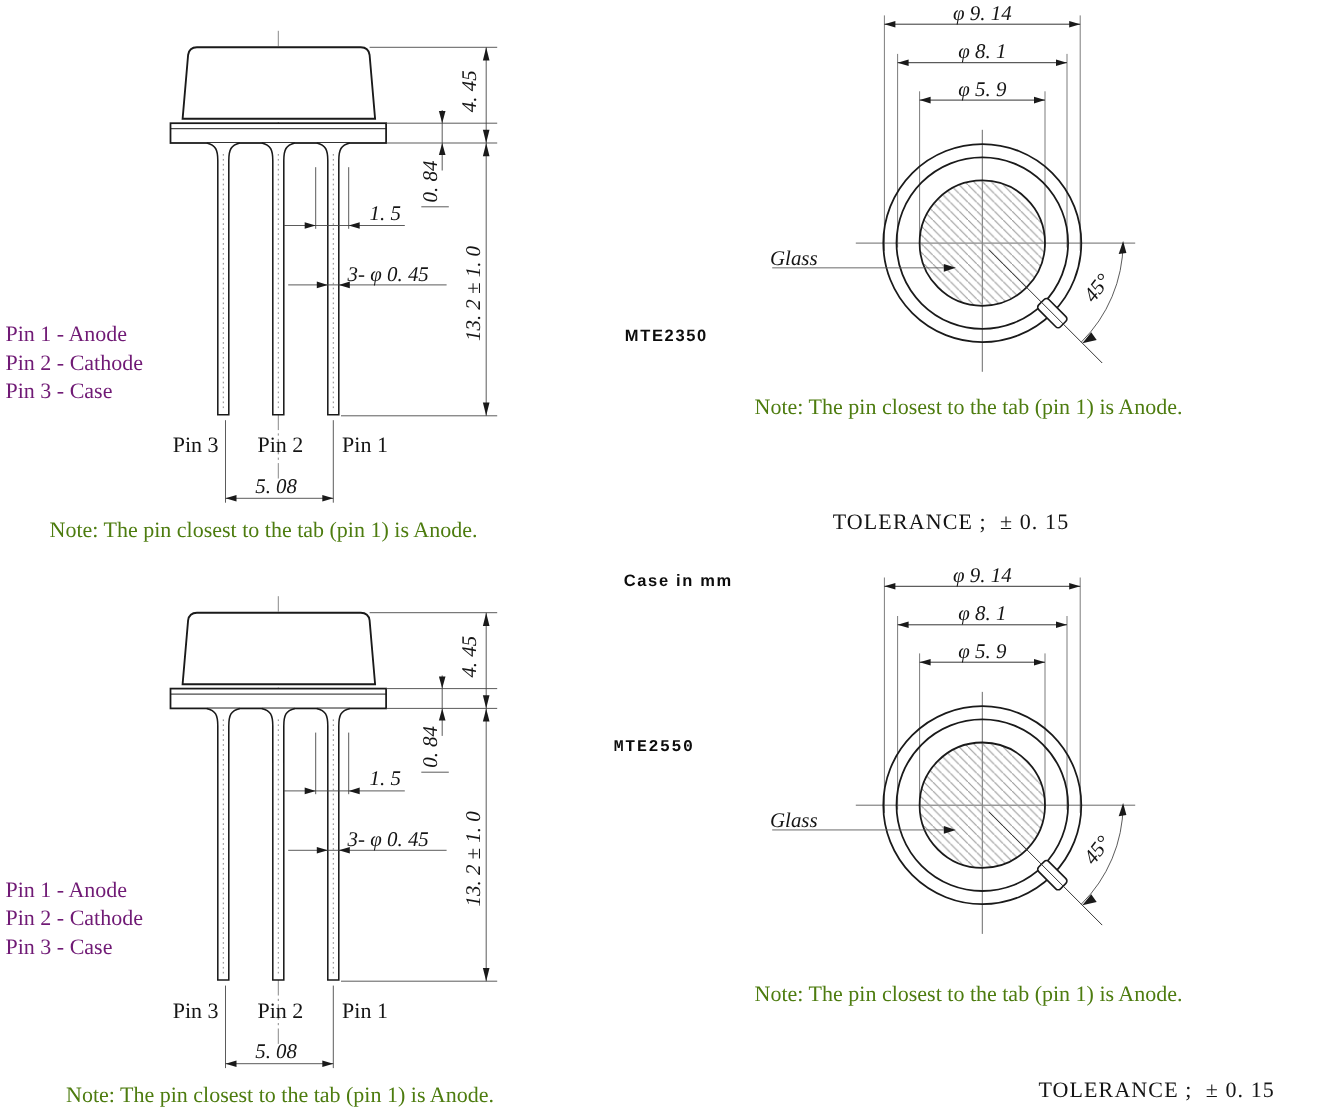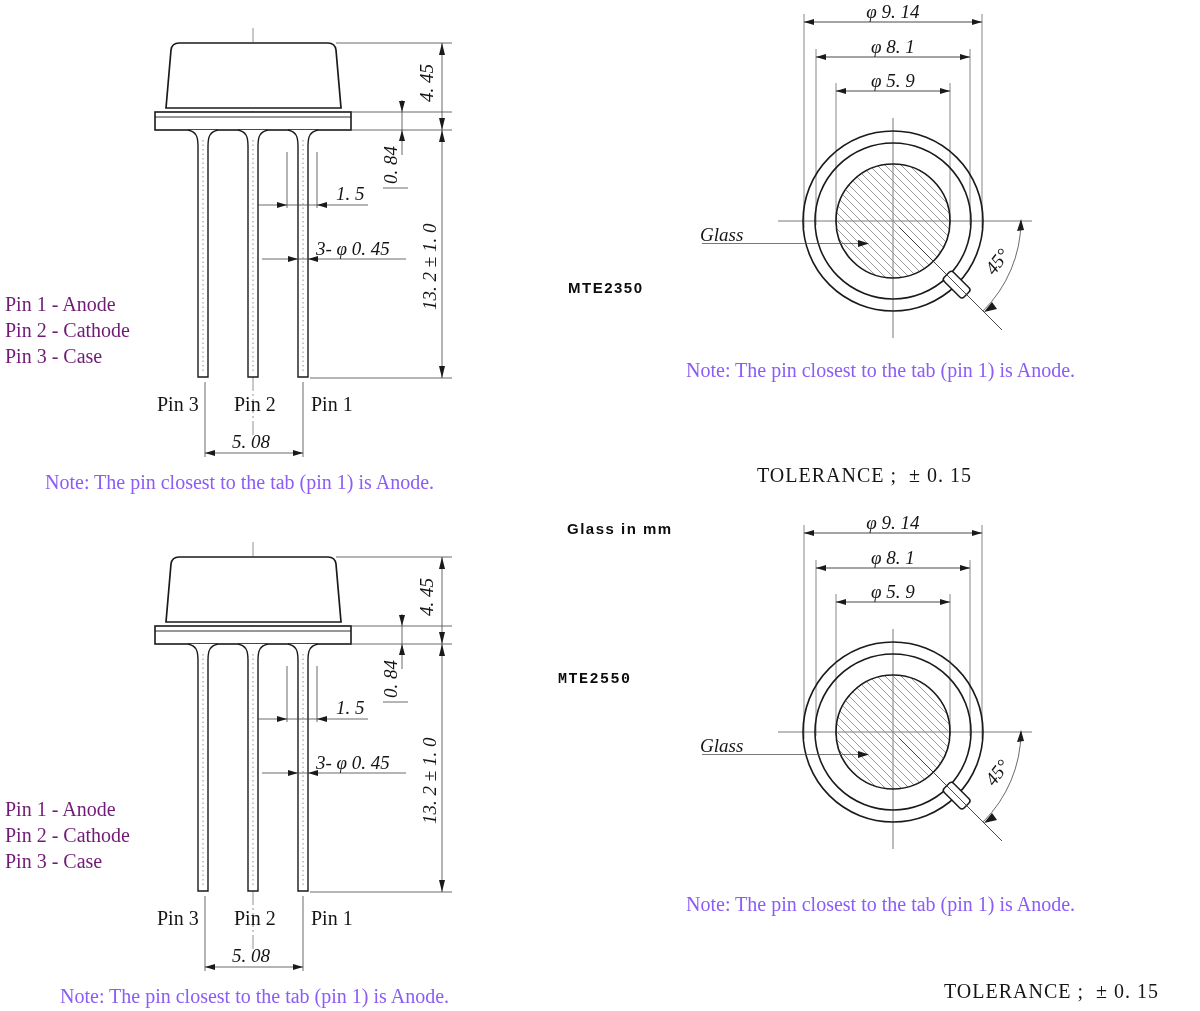--- a/index.html
+++ b/index.html
@@ -1,19 +1,19 @@
 <!DOCTYPE html>
 <html><head>
 <meta charset="utf-8">
 <style>
   html,body{margin:0;padding:0;background:#fff;}
   .canvas{position:relative;width:1200px;height:1011px;background:#ffffff;overflow:hidden;
           font-family:"Liberation Serif",serif;color:#111;}
   .pos{position:absolute;}
-  .note{position:absolute;font:20px "Liberation Serif",serif;color:#8b5cf6;white-space:nowrap;}
+  .note{position:absolute;font:20px "Liberation Serif",serif;color:#4d7c0f;white-space:nowrap;}
   .tol{position:absolute;font:20px "Liberation Serif",serif;color:#151515;letter-spacing:1px;white-space:pre;}
   .model{position:absolute;font:bold 15px "Liberation Sans",sans-serif;color:#0c0c0c;letter-spacing:1.5px;white-space:nowrap;}
   .pin-list{position:absolute;font:20px "Liberation Serif",serif;color:#701a75;line-height:26px;white-space:nowrap;}
   svg text{fill:#151515;}
   .dim-t{font:italic 19px "Liberation Serif",serif;}
   .pin-t{font:20px "Liberation Serif",serif;}
 </style>
 </head>
 <body>
 
@@ -162,22 +162,22 @@
     </div>
   </div>
   <div class="pin-list" style="left:5px;top:796px;">
       <div>
       <div>Pin 1 - Anode</div>
       <div>Pin 2 - Cathode</div>
       <div>Pin 3 - Case</div>
     </div>
     </div>
 
-  <div class="model" style="left:568px;top:279px;text-align:right;">MTE2350</div>
-  <div class="model" style="left:567px;top:520px;">Glass in mm</div>
+  <div class="model" style="left:568px;top:297px;text-align:right;">MTE2350</div>
+  <div class="model" style="left:567px;top:520px;">Case in mm</div>
   <div class="model" style="left:558px;top:671px;font-family:Liberation Mono, monospace;">MTE2550</div>
 
   <div class="note" style="left:45px;top:471px;">Note: The pin closest to the tab (pin 1) is Anode.</div>
   <div class="note" style="left:686px;top:359px;">Note: The pin closest to the tab (pin 1) is Anode.</div>
   <div class="note" style="left:60px;top:985px;">Note: The pin closest to the tab (pin 1) is Anode.</div>
   <div class="note" style="left:686px;top:893px;">Note: The pin closest to the tab (pin 1) is Anode.</div>
 
   <div class="tol" style="left:757px;top:464px;">TOLERANCE ;  ± 0. 15</div>
   <div class="tol" style="left:944px;top:980px;">TOLERANCE ;  ± 0. 15</div>
 

